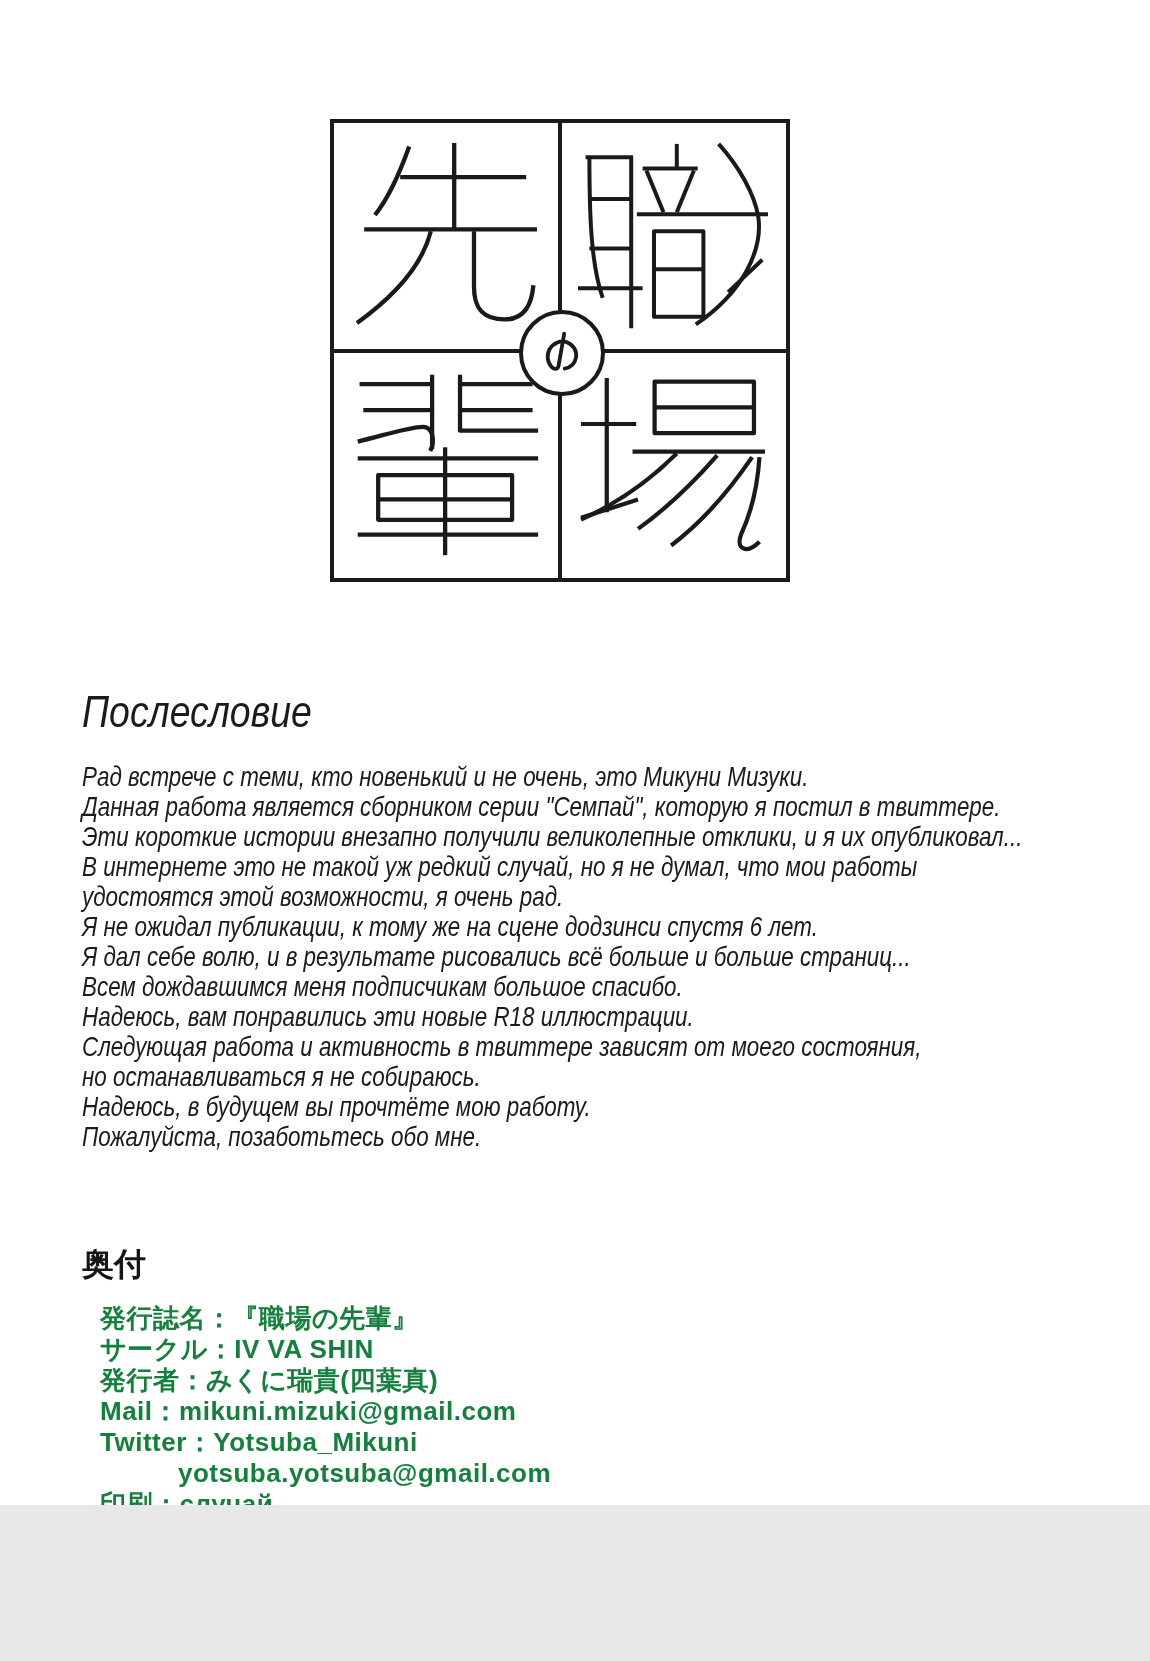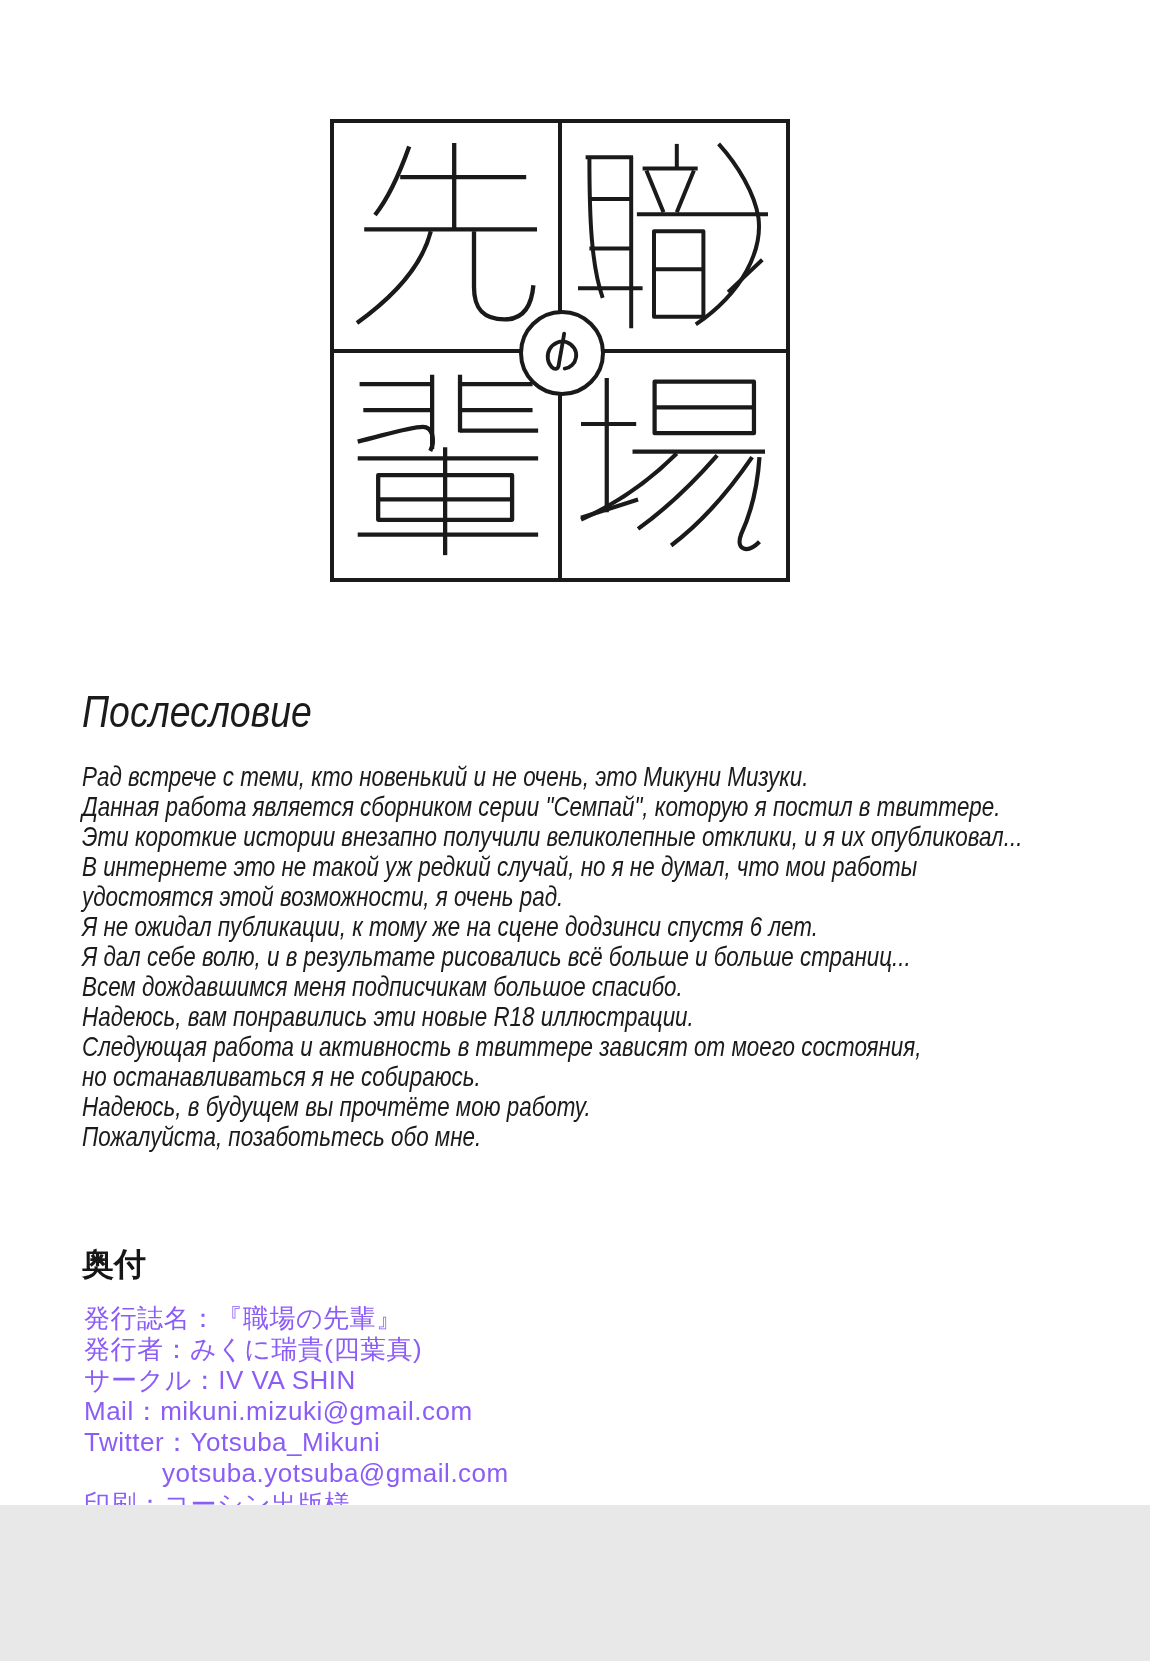--- a/index.html
+++ b/index.html
@@ -56,22 +56,22 @@
     transform:scaleX(0.80);transform-origin:0 0;
   }
   .afterword-line{white-space:nowrap;}
 
   
   .colophon-label{
     position:absolute;left:82px;top:1243px;
     font-size:32px;font-weight:600;color:#161616;white-space:nowrap;
   }
   .colophon{
-    position:absolute;left:84px;top:1303px;
-    font-size:26px;line-height:31px;font-weight:400;color:#8b5cf6;
+    position:absolute;left:100px;top:1303px;
+    font-size:26px;line-height:31px;font-weight:700;color:#15803d;
     letter-spacing:0.5px;
   }
   .colophon-line{white-space:nowrap;}
   .colophon-line.indent{padding-left:78px;}
 
   .page-number{
     position:absolute;left:13px;top:1596px;
     font-size:28px;font-weight:400;color:#701a75;
   }
 </style>
@@ -178,23 +178,23 @@
     <div class="afterword-line">Следующая работа и активность в твиттере зависят от моего состояния,</div>
     <div class="afterword-line">но останавливаться я не собираюсь.</div>
     <div class="afterword-line">Надеюсь, в будущем вы прочтёте мою работу.</div>
     <div class="afterword-line">Пожалуйста, позаботьтесь обо мне.</div>
   </div>
 
   <div class="colophon-label">奥付</div>
 
   <div class="colophon">
     <div class="colophon-line">発行誌名：『職場の先輩』</div>
+    <div class="colophon-line">サークル：IV VA SHIN</div>
     <div class="colophon-line">発行者：みくに瑞貴(四葉真)</div>
-    <div class="colophon-line">サークル：IV VA SHIN</div>
     <div class="colophon-line">Mail：mikuni.mizuki@gmail.com</div>
     <div class="colophon-line">Twitter：Yotsuba_Mikuni</div>
     <div class="colophon-line indent">yotsuba.yotsuba@gmail.com</div>
-    <div class="colophon-line">印刷：コーシン出版様</div>
+    <div class="colophon-line">印刷：случай</div>
   </div>
 
   <div class="page-number">70</div>
 
 </div>
 
 </body></html>

